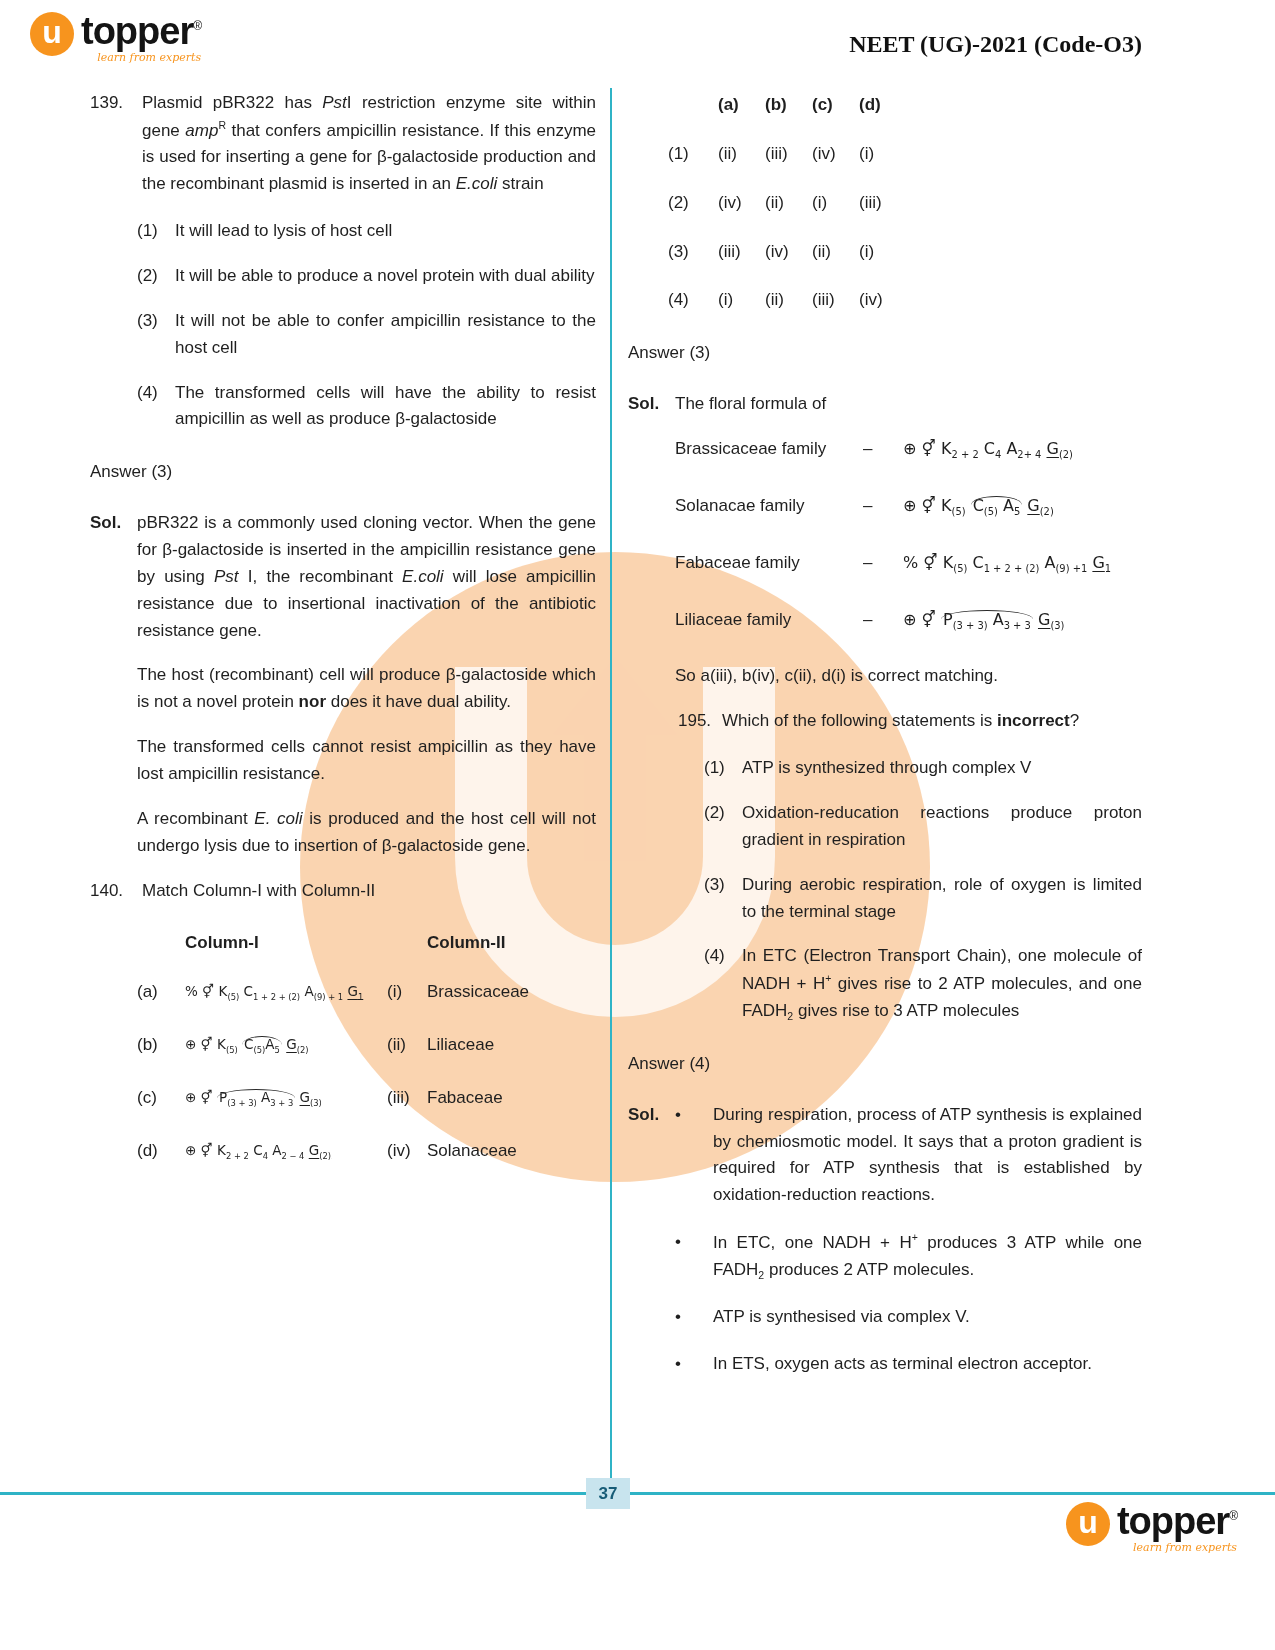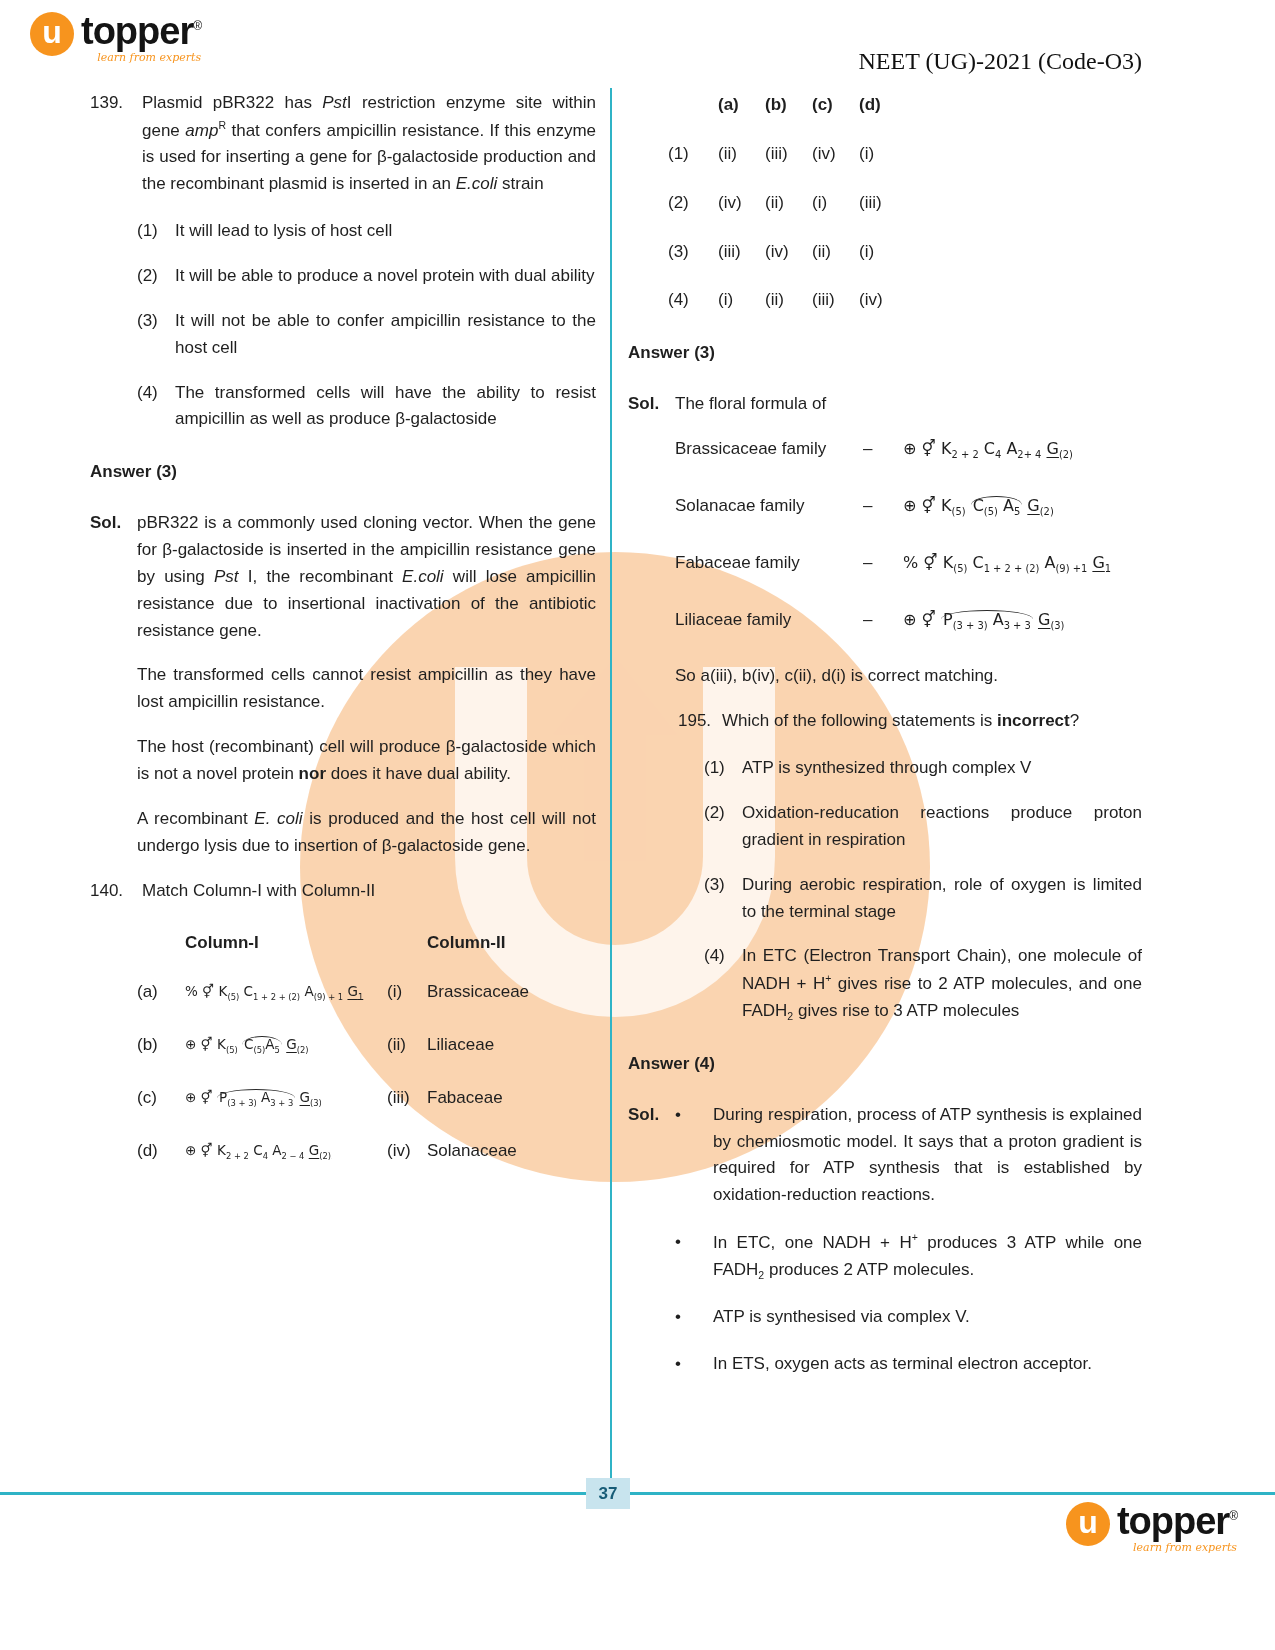--- a/index.html
+++ b/index.html
@@ -25,22 +25,22 @@
   .logo { display:flex; align-items:flex-start; gap:7px; }
   .logo-circle { width:44px; height:44px; border-radius:50%; background:#F7941E; color:#fff;
                  font-weight:bold; font-size:32px; display:flex; align-items:center; justify-content:center;
                  line-height:1; padding-bottom:4px; }
   .logo-text { font-weight:800; font-size:38px; color:#141414; line-height:1; letter-spacing:-1px; }
   .logo-text .reg { font-size:12px; vertical-align:super; font-weight:400; }
   .logo-tagline { display:block; font-size:11px; color:#F7941E; font-style:italic; font-weight:400;
                   text-align:right; letter-spacing:0; margin-top:2px; font-family:"DejaVu Serif",serif; }
   .logo-top { position:absolute; left:30px; top:12px; z-index:3; }
   .logo-bottom { position:absolute; right:38px; top:1502px; z-index:3; }
-  .doc-title { position:absolute; top:48px; right:133px; font-family:"Liberation Serif","DejaVu Serif",serif;
-               font-weight:400; font-size:24px; color:#111; z-index:3; }
+  .doc-title { position:absolute; top:31px; right:133px; font-family:"Liberation Serif","DejaVu Serif",serif;
+               font-weight:700; font-size:24px; color:#111; z-index:3; }
 
   .divider-v { position:absolute; left:610px; top:88px; width:2px; height:1404px; background:#2FB3C6; z-index:2; }
   .footer-line { position:absolute; left:0; top:1492px; width:1275px; height:3px; background:#2FB3C6; z-index:2; }
   .page-num-box { position:absolute; left:586px; top:1478px; min-width:44px; height:31px; z-index:4;
                   background:#c8e4ee; color:#175c77; font-weight:bold; font-size:17px;
                   display:flex; align-items:center; justify-content:center; padding:0 8px; }
 
   
   .col { position:absolute; top:90px; font-size:17px; line-height:1.58; z-index:2; }
   .col-left  { left:90px;  width:506px; }
@@ -49,21 +49,21 @@
 
   .qblock { display:flex; margin-bottom:20px; }
   .qnum { width:52px; flex:none; }
   .qtext { flex:1; }
 
   .options { margin-left:47px; }
   .opt { display:flex; margin-bottom:18px; }
   .optlabel { width:38px; flex:none; }
   .opttext { flex:1; }
 
-  .answer { font-weight:bold; margin:26px 0 24px 0; }
+  .answer { font-weight:normal; margin:26px 0 24px 0; }
 
   .solblock { display:flex; }
   .sollabel { width:47px; flex:none; font-weight:bold; }
   .solbody { flex:1; }
   .solbody p { margin-bottom:18px; }
 
   
   .match-headers { display:flex; font-weight:bold; margin:26px 0 22px 95px; }
   .mh1 { width:202px; }
   .mh2 { margin-left:40px; }
@@ -150,22 +150,22 @@
       <div class="opt">
         <span class="optlabel">(4)</span>
         <div class="opttext just">The transformed cells will have the ability to resist ampicillin as well as produce β-galactoside</div>
       </div>
     </div>
     <div class="answer">Answer (3)</div>
     <div class="solblock">
       <span class="sollabel">Sol.</span>
       <div class="solbody">
         <p class="just">pBR322 is a commonly used cloning vector. When the gene for β-galactoside is inserted in the ampicillin resistance gene by using <i>Pst</i> I, the recombinant <i>E.coli</i> will lose ampicillin resistance due to insertional inactivation of the antibiotic resistance gene.</p>
+        <p class="just">The host (recombinant) cell will produce β-galactoside which is not a novel protein <b>nor</b> does it have dual ability.</p>
         <p class="just">The transformed cells cannot resist ampicillin as they have lost ampicillin resistance.</p>
-        <p class="just">The host (recombinant) cell will produce β-galactoside which is not a novel protein <b>nor</b> does it have dual ability.</p>
         <p class="just">A recombinant <i>E. coli</i> is produced and the host cell will not undergo lysis due to insertion of β-galactoside gene.</p>
       </div>
     </div>
 
     <div class="qblock" style="margin-bottom:12px;">
       <span class="qnum">140.</span>
       <div class="qtext">Match Column-I with Column-II</div>
     </div>
     <div class="match-headers">
       <span class="mh1">Column-I</span>

